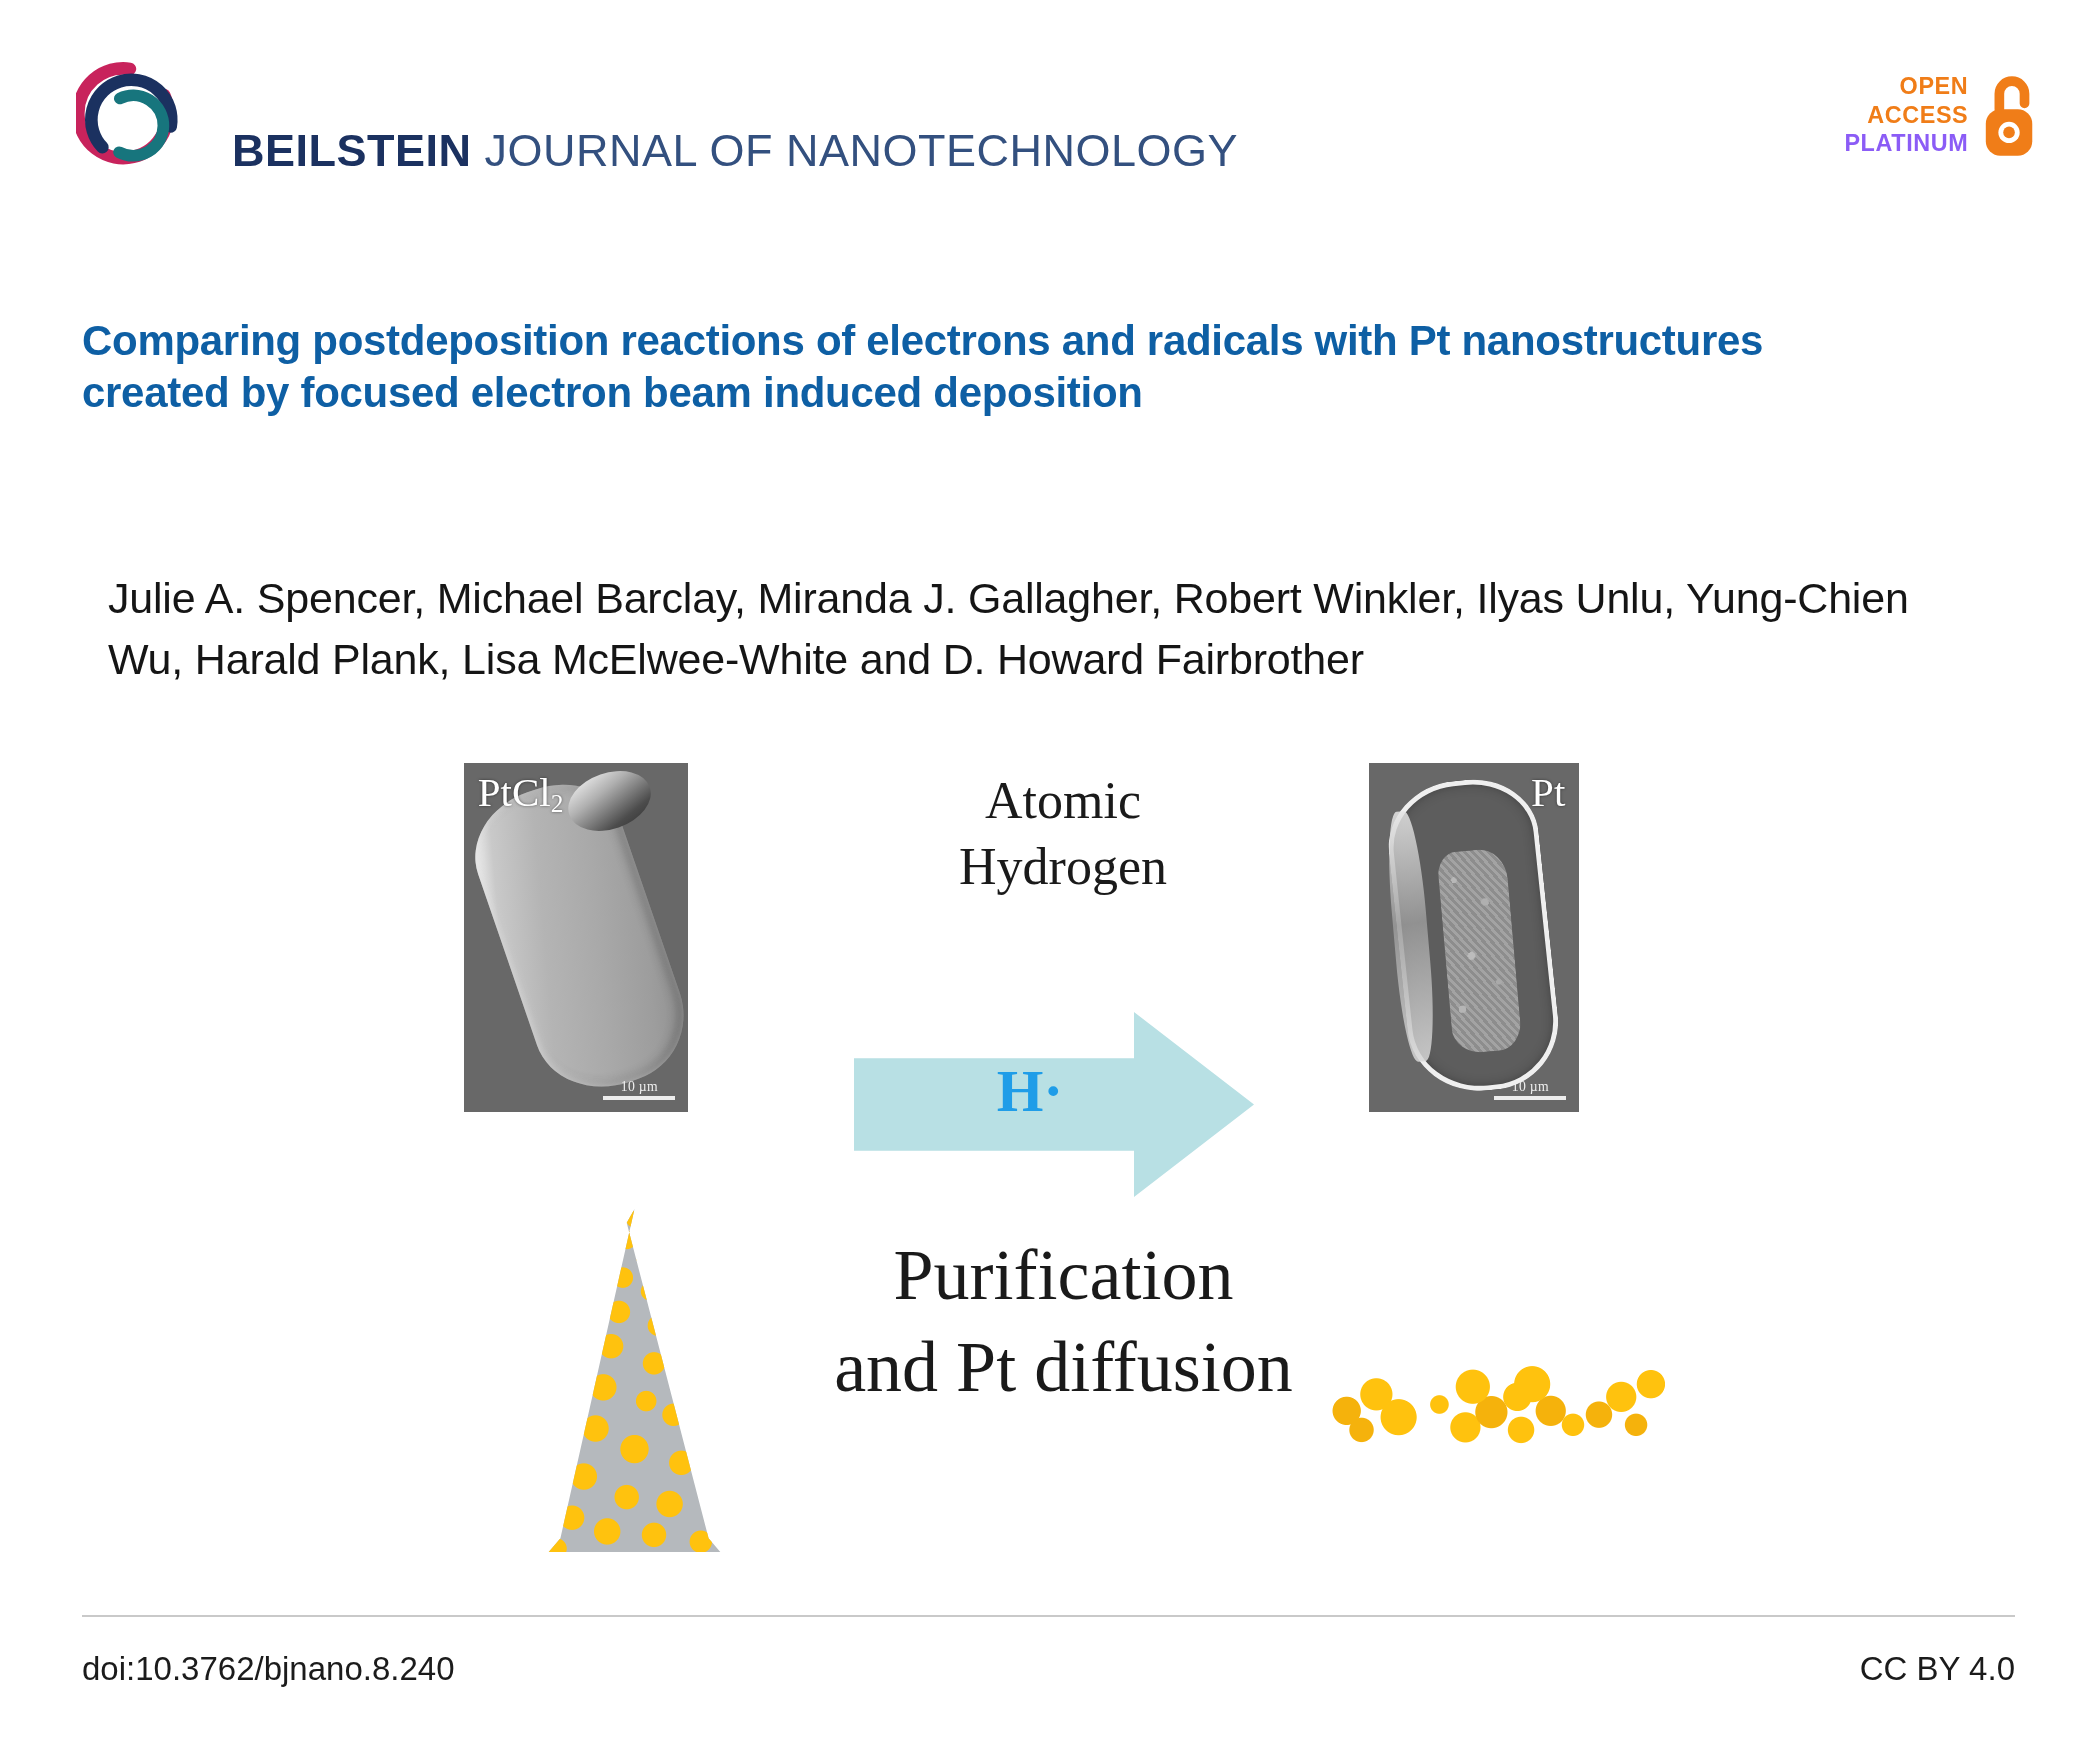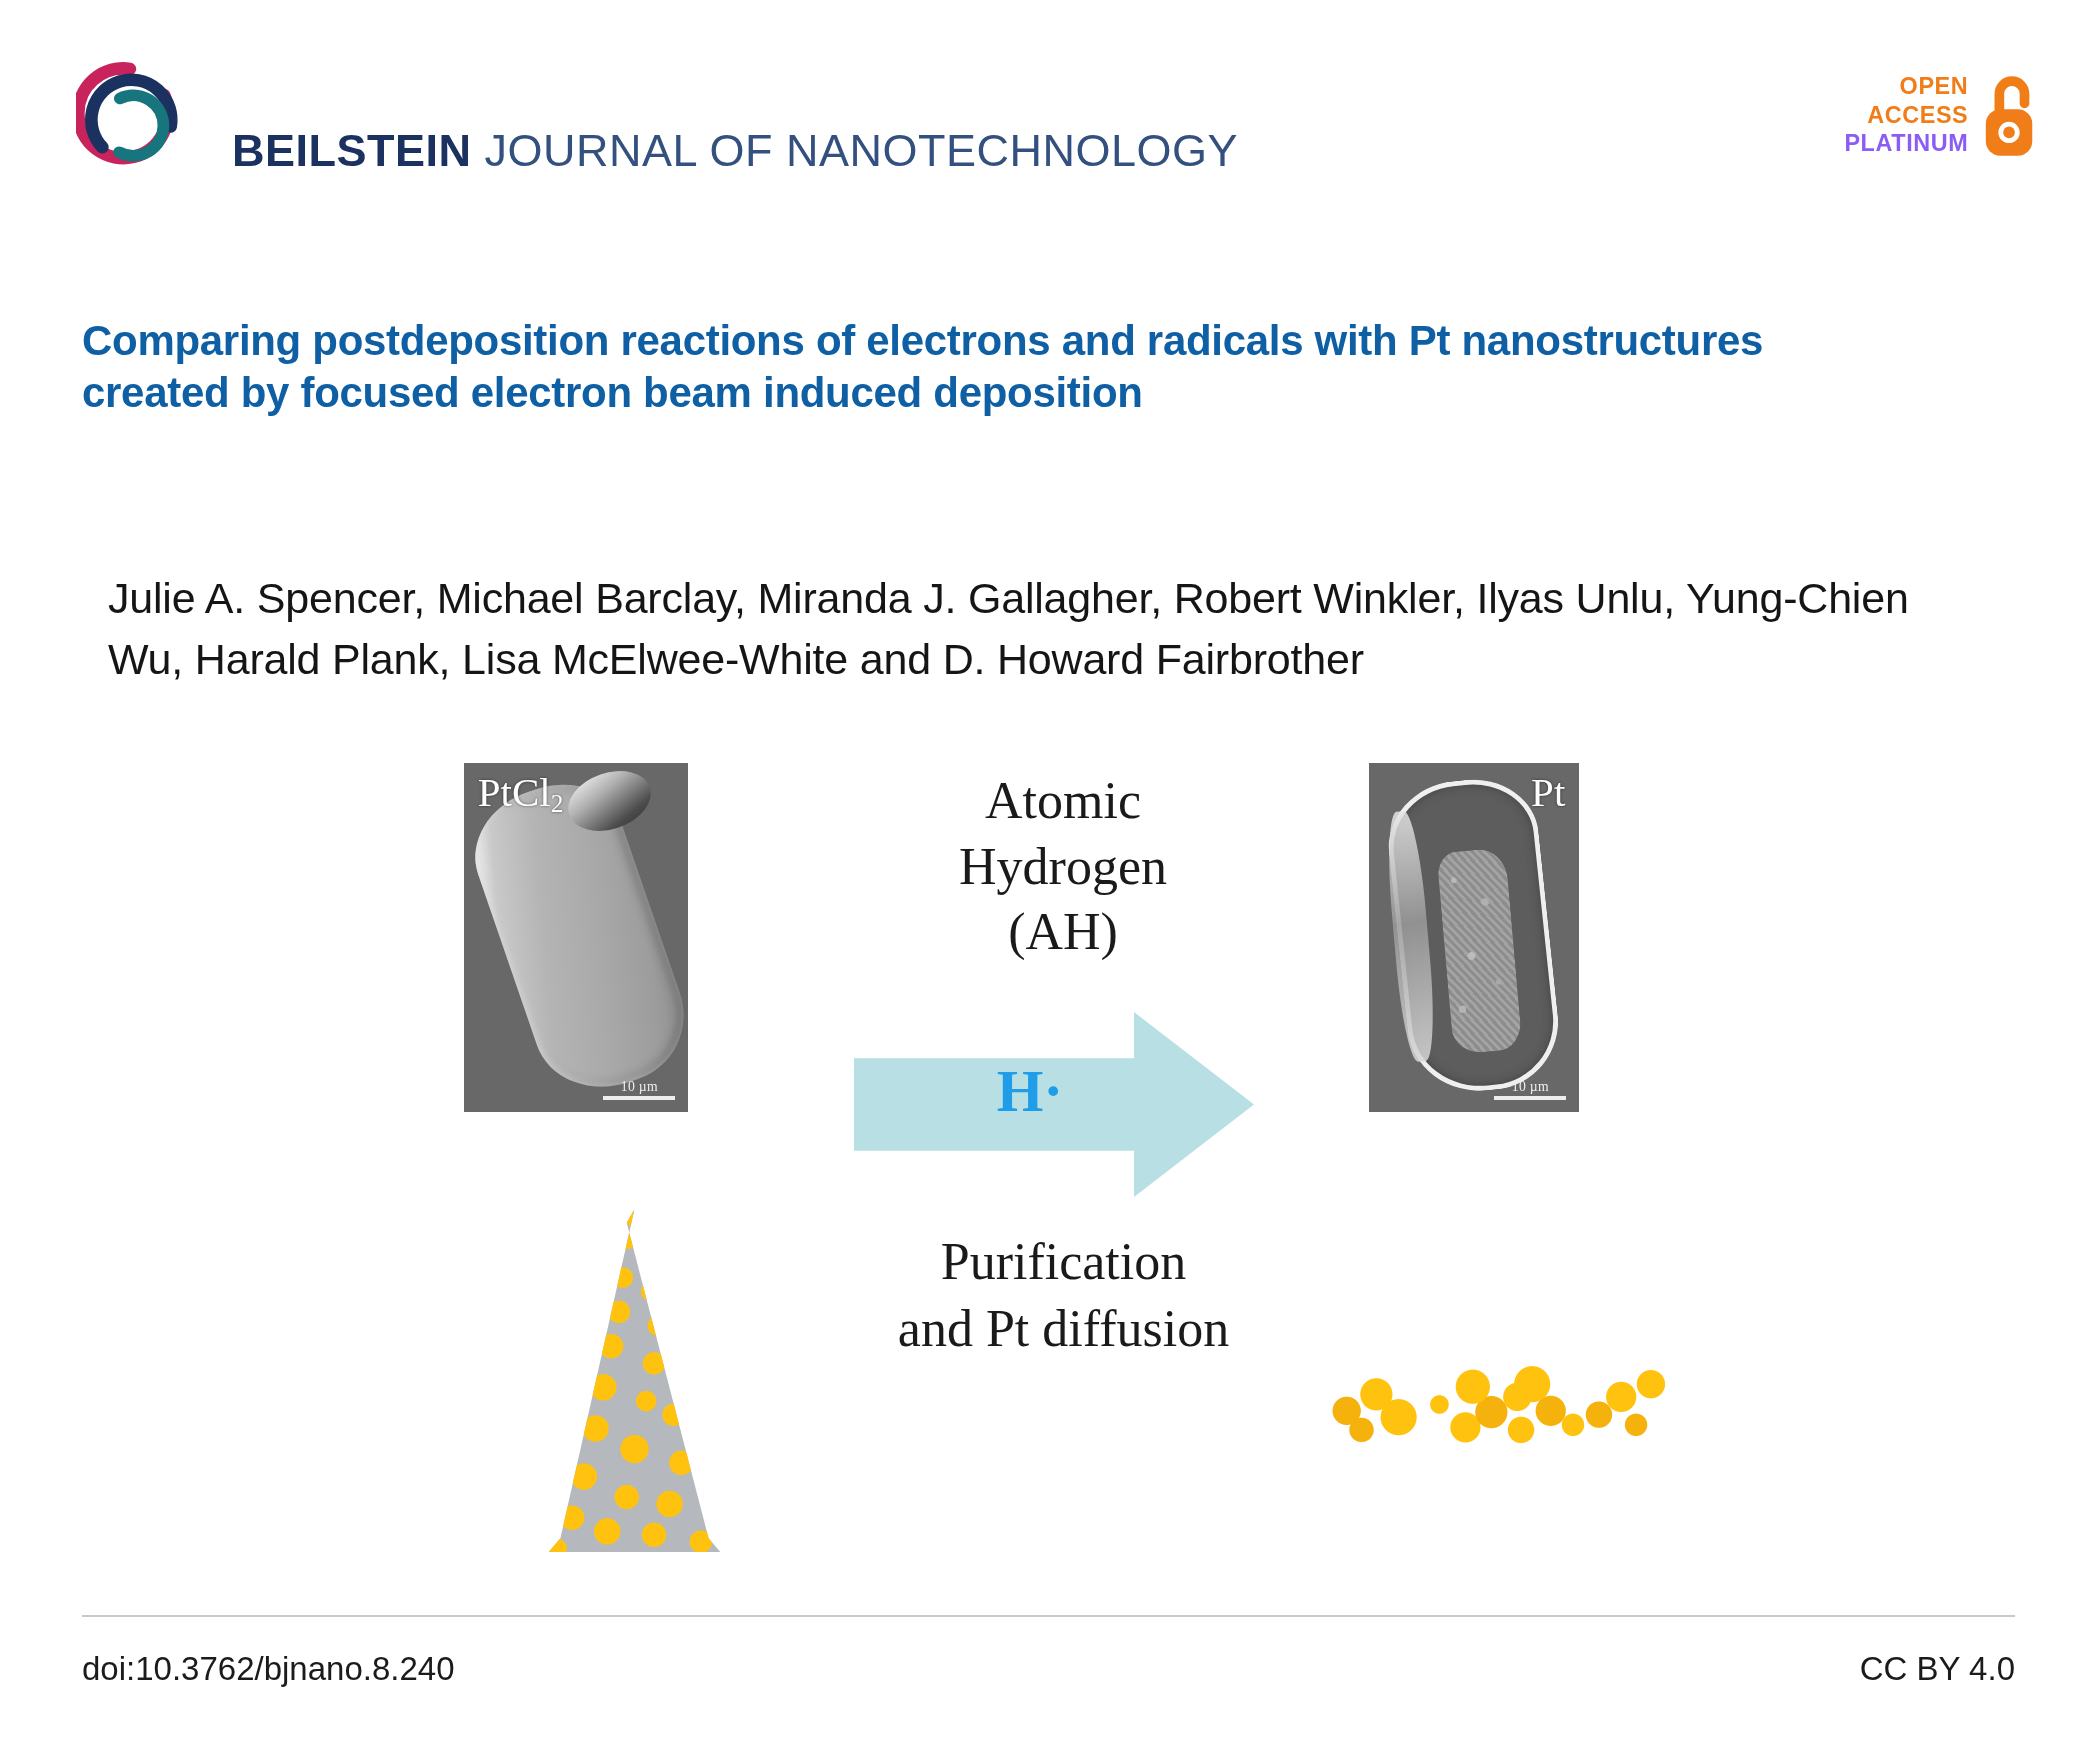--- a/index.html
+++ b/index.html
@@ -228,21 +228,21 @@
     color: #1a1a1a;
     line-height: 1.26;
   }
   #center-bottom-text {
     position: absolute;
     left: 361px;
     top: 488px;
     width: 585px;
     text-align: center;
     font-family: "Liberation Serif", serif;
-    font-size: 52px;
+    font-size: 72px;
     color: #1a1a1a;
     line-height: 1.28;
   }
   #arrow-wrap {
     position: absolute;
     left: 444px;
     top: 271px;
     width: 400px;
     height: 185px;
   }
@@ -412,21 +412,20 @@
     <div class="sem-label">Pt</div>
     <div class="scalebar">
       <span class="sb-text">10 µm</span>
       <span class="sb-line"></span>
     </div>
   </div>
 
   <div id="center-top-text">
     <div>Atomic</div>
     <div>Hydrogen</div>
-    <div>(AH)</div>
   </div>
 
   <div id="arrow-wrap">
     <div id="arrow-shape"></div>
     <div id="arrow-label">H·</div>
   </div>
 
   <div id="center-bottom-text">
     <div>Purification</div>
     <div>and Pt diffusion</div>

